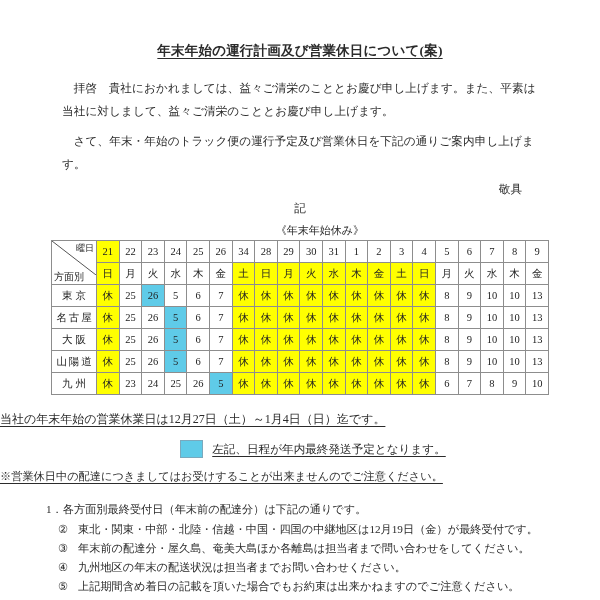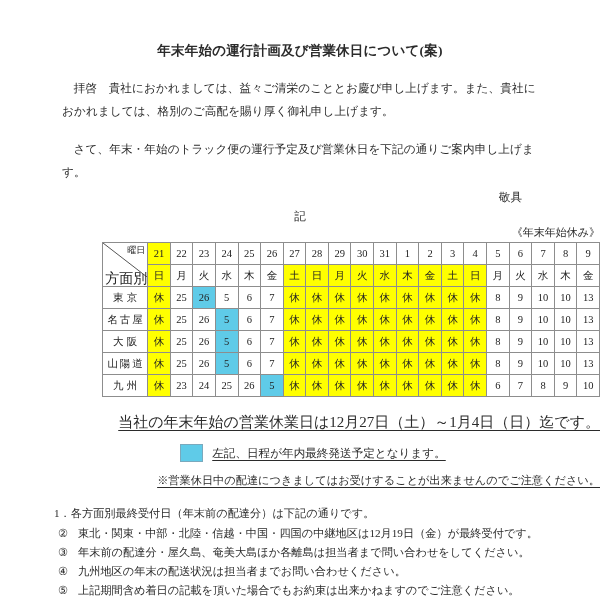--- a/index.html
+++ b/index.html
@@ -23,62 +23,63 @@
     padding: 0;
   }
 
   
   .doc-title {
     text-align: center;
     font-size: 13.5px;
     font-weight: bold;
     letter-spacing: 0.2px;
     margin-top: 42px;
+    text-decoration: underline;
     text-underline-offset: 3px;
   }
 
   
   .para-block {
     margin: 18px 60px 0 62px;
     font-size: 11.6px;
     line-height: 1.95;
     letter-spacing: 0.1px;
   }
   .para {
     text-indent: 1em;
     margin: 0;
   }
   .para.second {
     text-indent: 1em;
-    margin-top: 16px;
+    margin-top: 8px;
   }
   .closing-right {
     text-align: right;
     font-size: 11.6px;
     margin: 6px 78px 0 0;
   }
 
   
   .ki {
     text-align: center;
     font-size: 11.6px;
     margin-top: 4px;
   }
   .table-caption {
-    text-align: right;
+    text-align: center;
     font-size: 11px;
-    margin-top: 1px;
+    margin-top: 7px;
     margin-left: 40px;
   }
 
   
   .table-wrap {
     margin: 2px 0 12px 0;
     display: flex;
-    justify-content: flex-end;
+    justify-content: center;
   }
   table.sched {
     border-collapse: collapse;
     font-size: 10.5px;
     table-layout: fixed;
     border: 1px solid #3a3a3a;
   }
   table.sched td, table.sched th {
     border: 1px solid #8d8d8d;
     text-align: center;
@@ -107,21 +108,21 @@
     position: absolute;
     right: 2px;
     top: 0px;
     font-size: 9px;
     line-height: 15px;
   }
   .corner .lbl-bl {
     position: absolute;
     left: 2px;
     bottom: 0px;
-    font-size: 14px;
+    font-size: 10px;
     line-height: 15px;
   }
   td.rowhead {
     width: 44px;
     font-size: 10.5px;
     letter-spacing: 0;
     text-align: center;
     padding: 0 2px;
   }
   td.rowhead .sp {
@@ -132,22 +133,22 @@
   td.rowhead .sp2 {
     display: inline-block;
     letter-spacing: 0.18em;
     padding-left: 0.18em;
   }
   .hl-y { background: #ffff00 !important; }
   .hl-b { background: #5fcbe8 !important; }
 
   
   .note-center {
-    text-align: right;
-    font-size: 15px;
+    text-align: left;
+    font-size: 12px;
     margin-top: 16px;
   }
   .note-center .ul {
     text-decoration: underline;
     text-underline-offset: 3px;
   }
   .legend-line {
     display: flex;
     align-items: center;
     justify-content: center;
@@ -161,55 +162,55 @@
     background: #5fcbe8;
     border: 1px solid #7aa9bd;
     margin-right: 9px;
     flex: none;
   }
   .legend-line .ul {
     text-decoration: underline;
     text-underline-offset: 3px;
   }
   .note-center2 {
-    text-align: right;
+    text-align: left;
     font-size: 11.2px;
     margin-top: 11px;
   }
   .note-center2 .ul {
     text-decoration: underline;
     text-underline-offset: 3px;
   }
 
   
   .list-block {
     margin: 16px 0 0 38px;
     font-size: 11.2px;
     line-height: 1.72;
   }
   .list-head {
-    margin-left: 16px;
+    margin-left: 8px;
   }
   .sub-item {
     margin-left: 20px;
   }
   .sub-item .circ {
     display: inline-block;
     width: 20px;
   }
 </style>
 </head>
 <body>
 
 <div class="page">
 
   <div class="doc-title">年末年始の運行計画及び営業休日について(案)</div>
 
   <div class="para-block">
-    <p class="para">拝啓　貴社におかれましては、益々ご清栄のこととお慶び申し上げます。また、貴社におかれましては、格別のご高配を賜り厚く御礼申し上げます。</p>
+    <p class="para">拝啓　貴社におかれましては、益々ご清栄のこととお慶び申し上げます。また、平素は当社に対しまして、益々ご清栄のこととお慶び申し上げます。</p>
     <p class="para second">さて、年末・年始のトラック便の運行予定及び営業休日を下記の通りご案内申し上げます。</p>
   </div>
 
   <div class="closing-right">敬具</div>
 
   <div class="ki">記</div>
   <div class="table-caption">《年末年始休み》</div>
 
   <div class="table-wrap">
     <table class="sched">
@@ -221,21 +222,21 @@
               </svg>
               <span class="lbl-tr">曜日</span>
               <span class="lbl-bl">方面別</span>
             </th>
             <th class="num hl-y">21</th>
             <th class="num">22</th>
             <th class="num">23</th>
             <th class="num">24</th>
             <th class="num">25</th>
             <th class="num">26</th>
-            <th class="num">27</th>
+            <th class="num">34</th>
             <th class="num">28</th>
             <th class="num">29</th>
             <th class="num">30</th>
             <th class="num">31</th>
             <th class="num">1</th>
             <th class="num">2</th>
             <th class="num">3</th>
             <th class="num">4</th>
             <th class="num">5</th>
             <th class="num">6</th>

